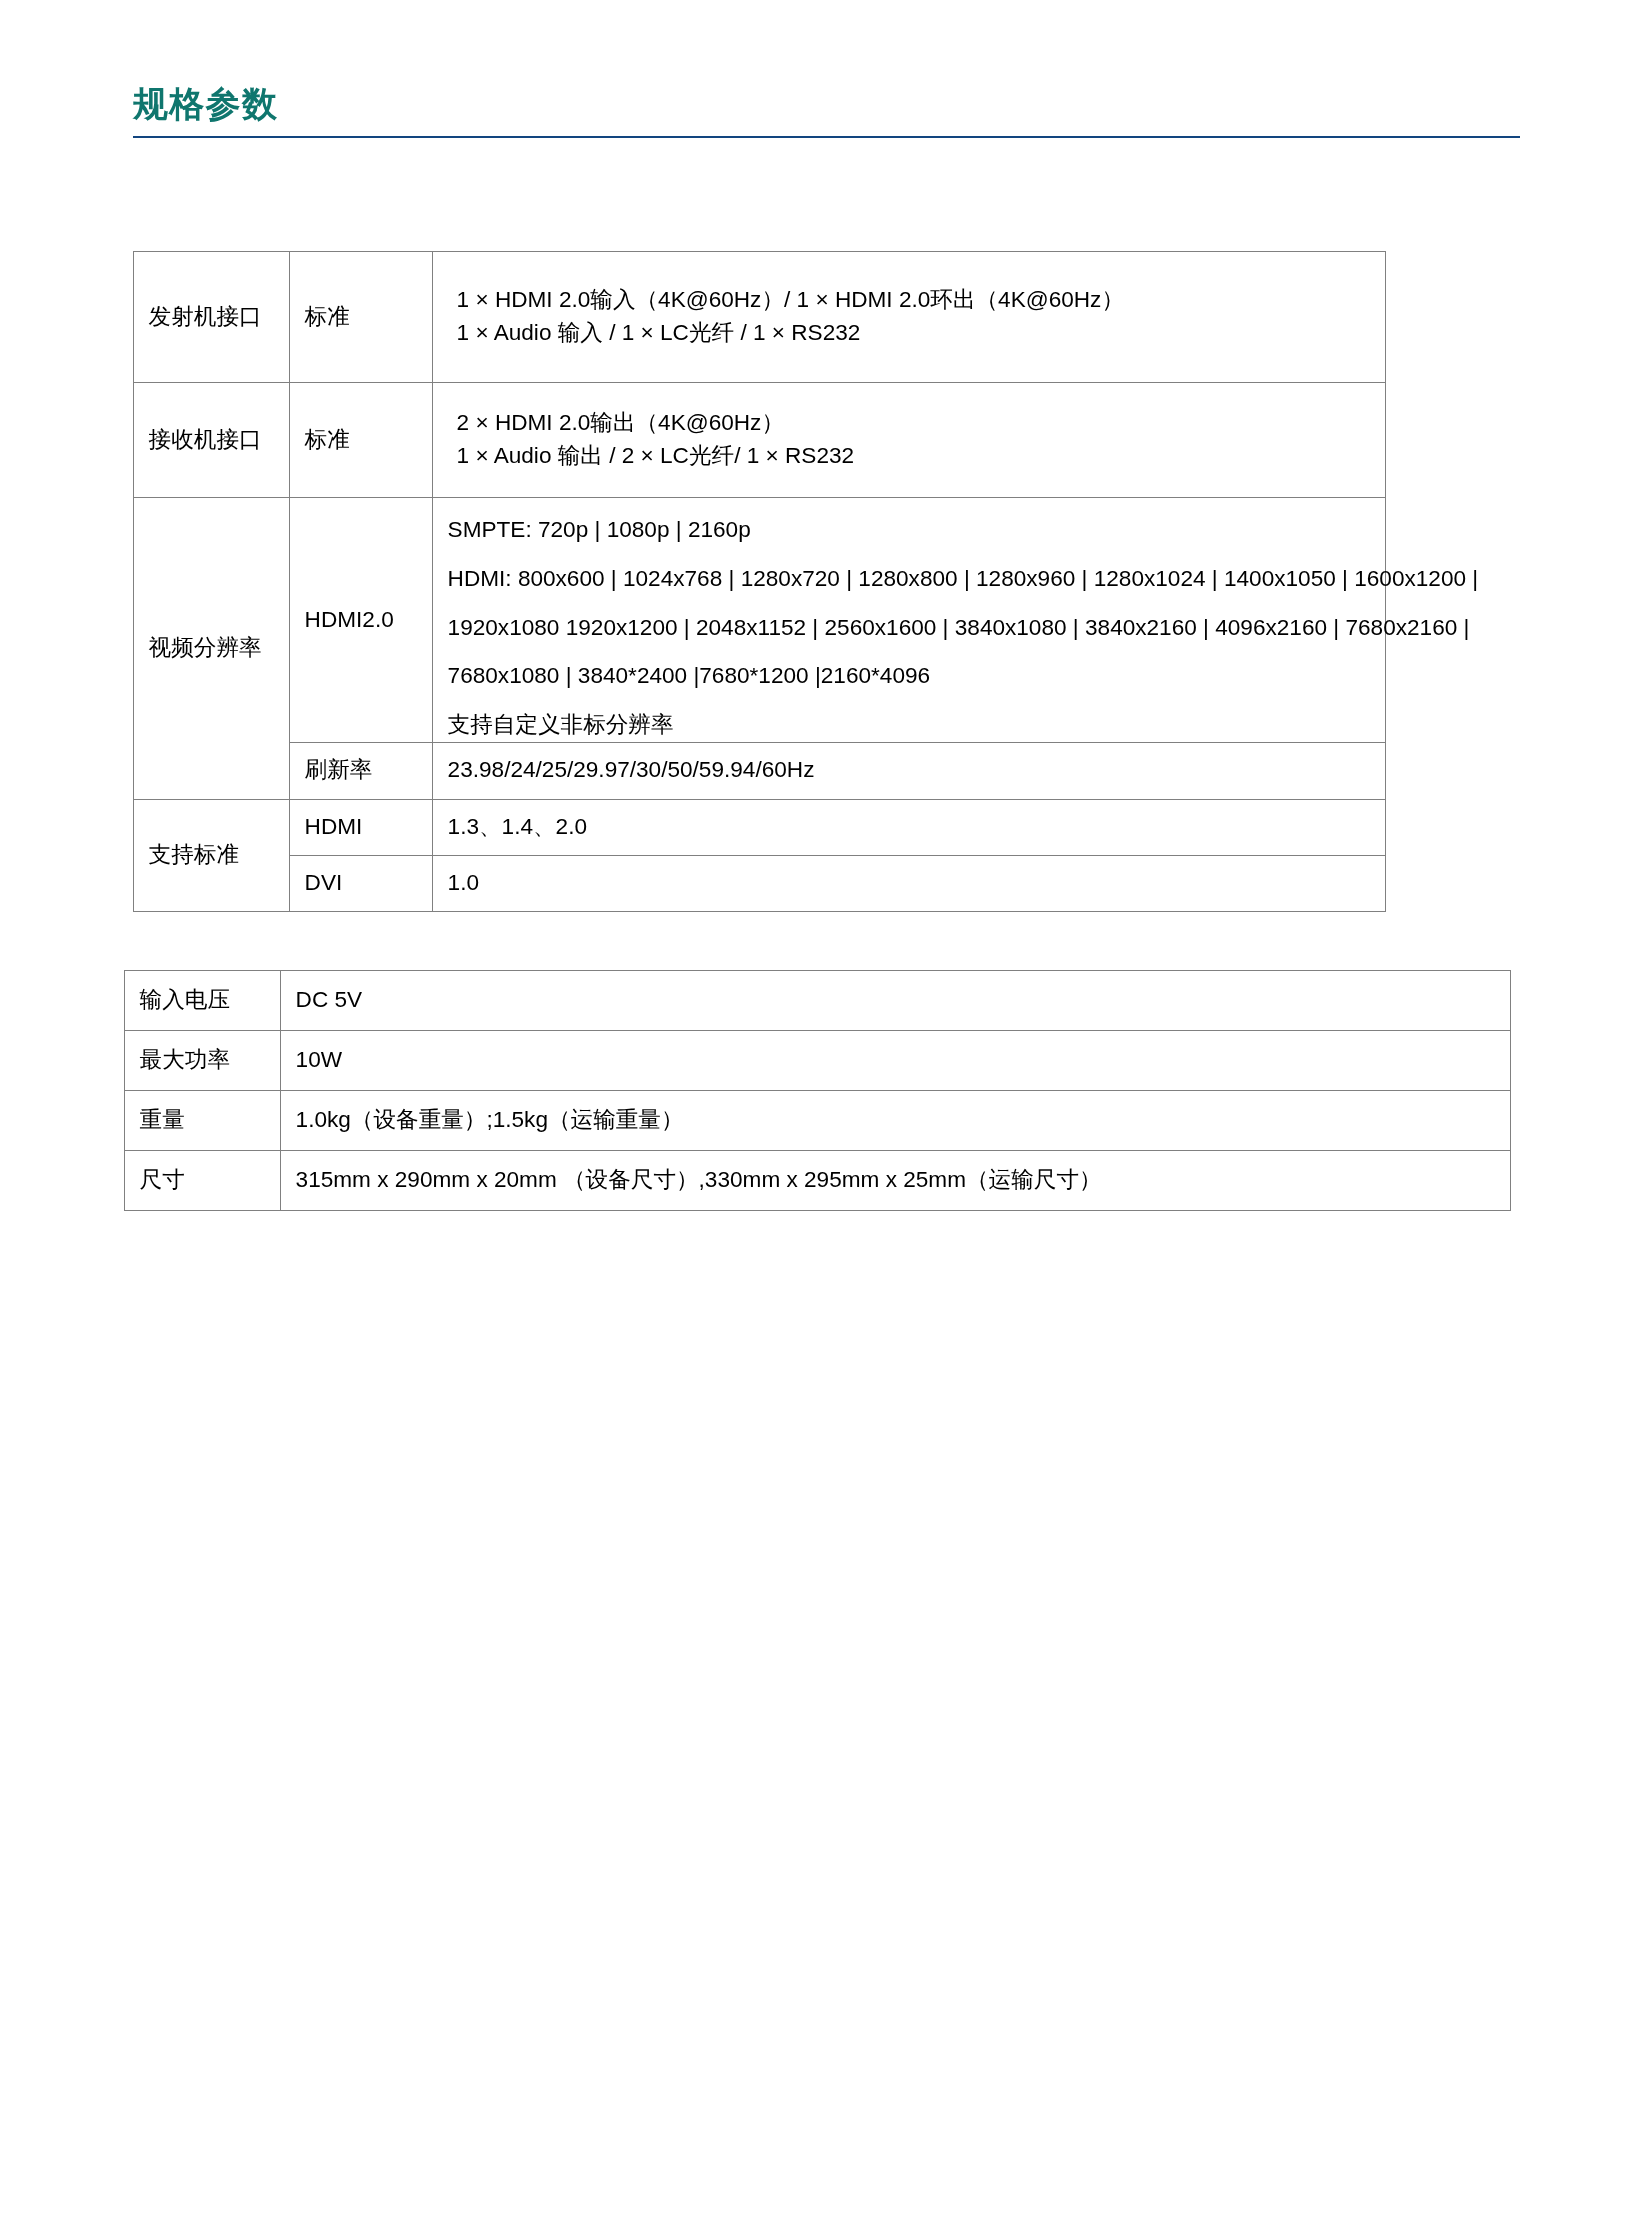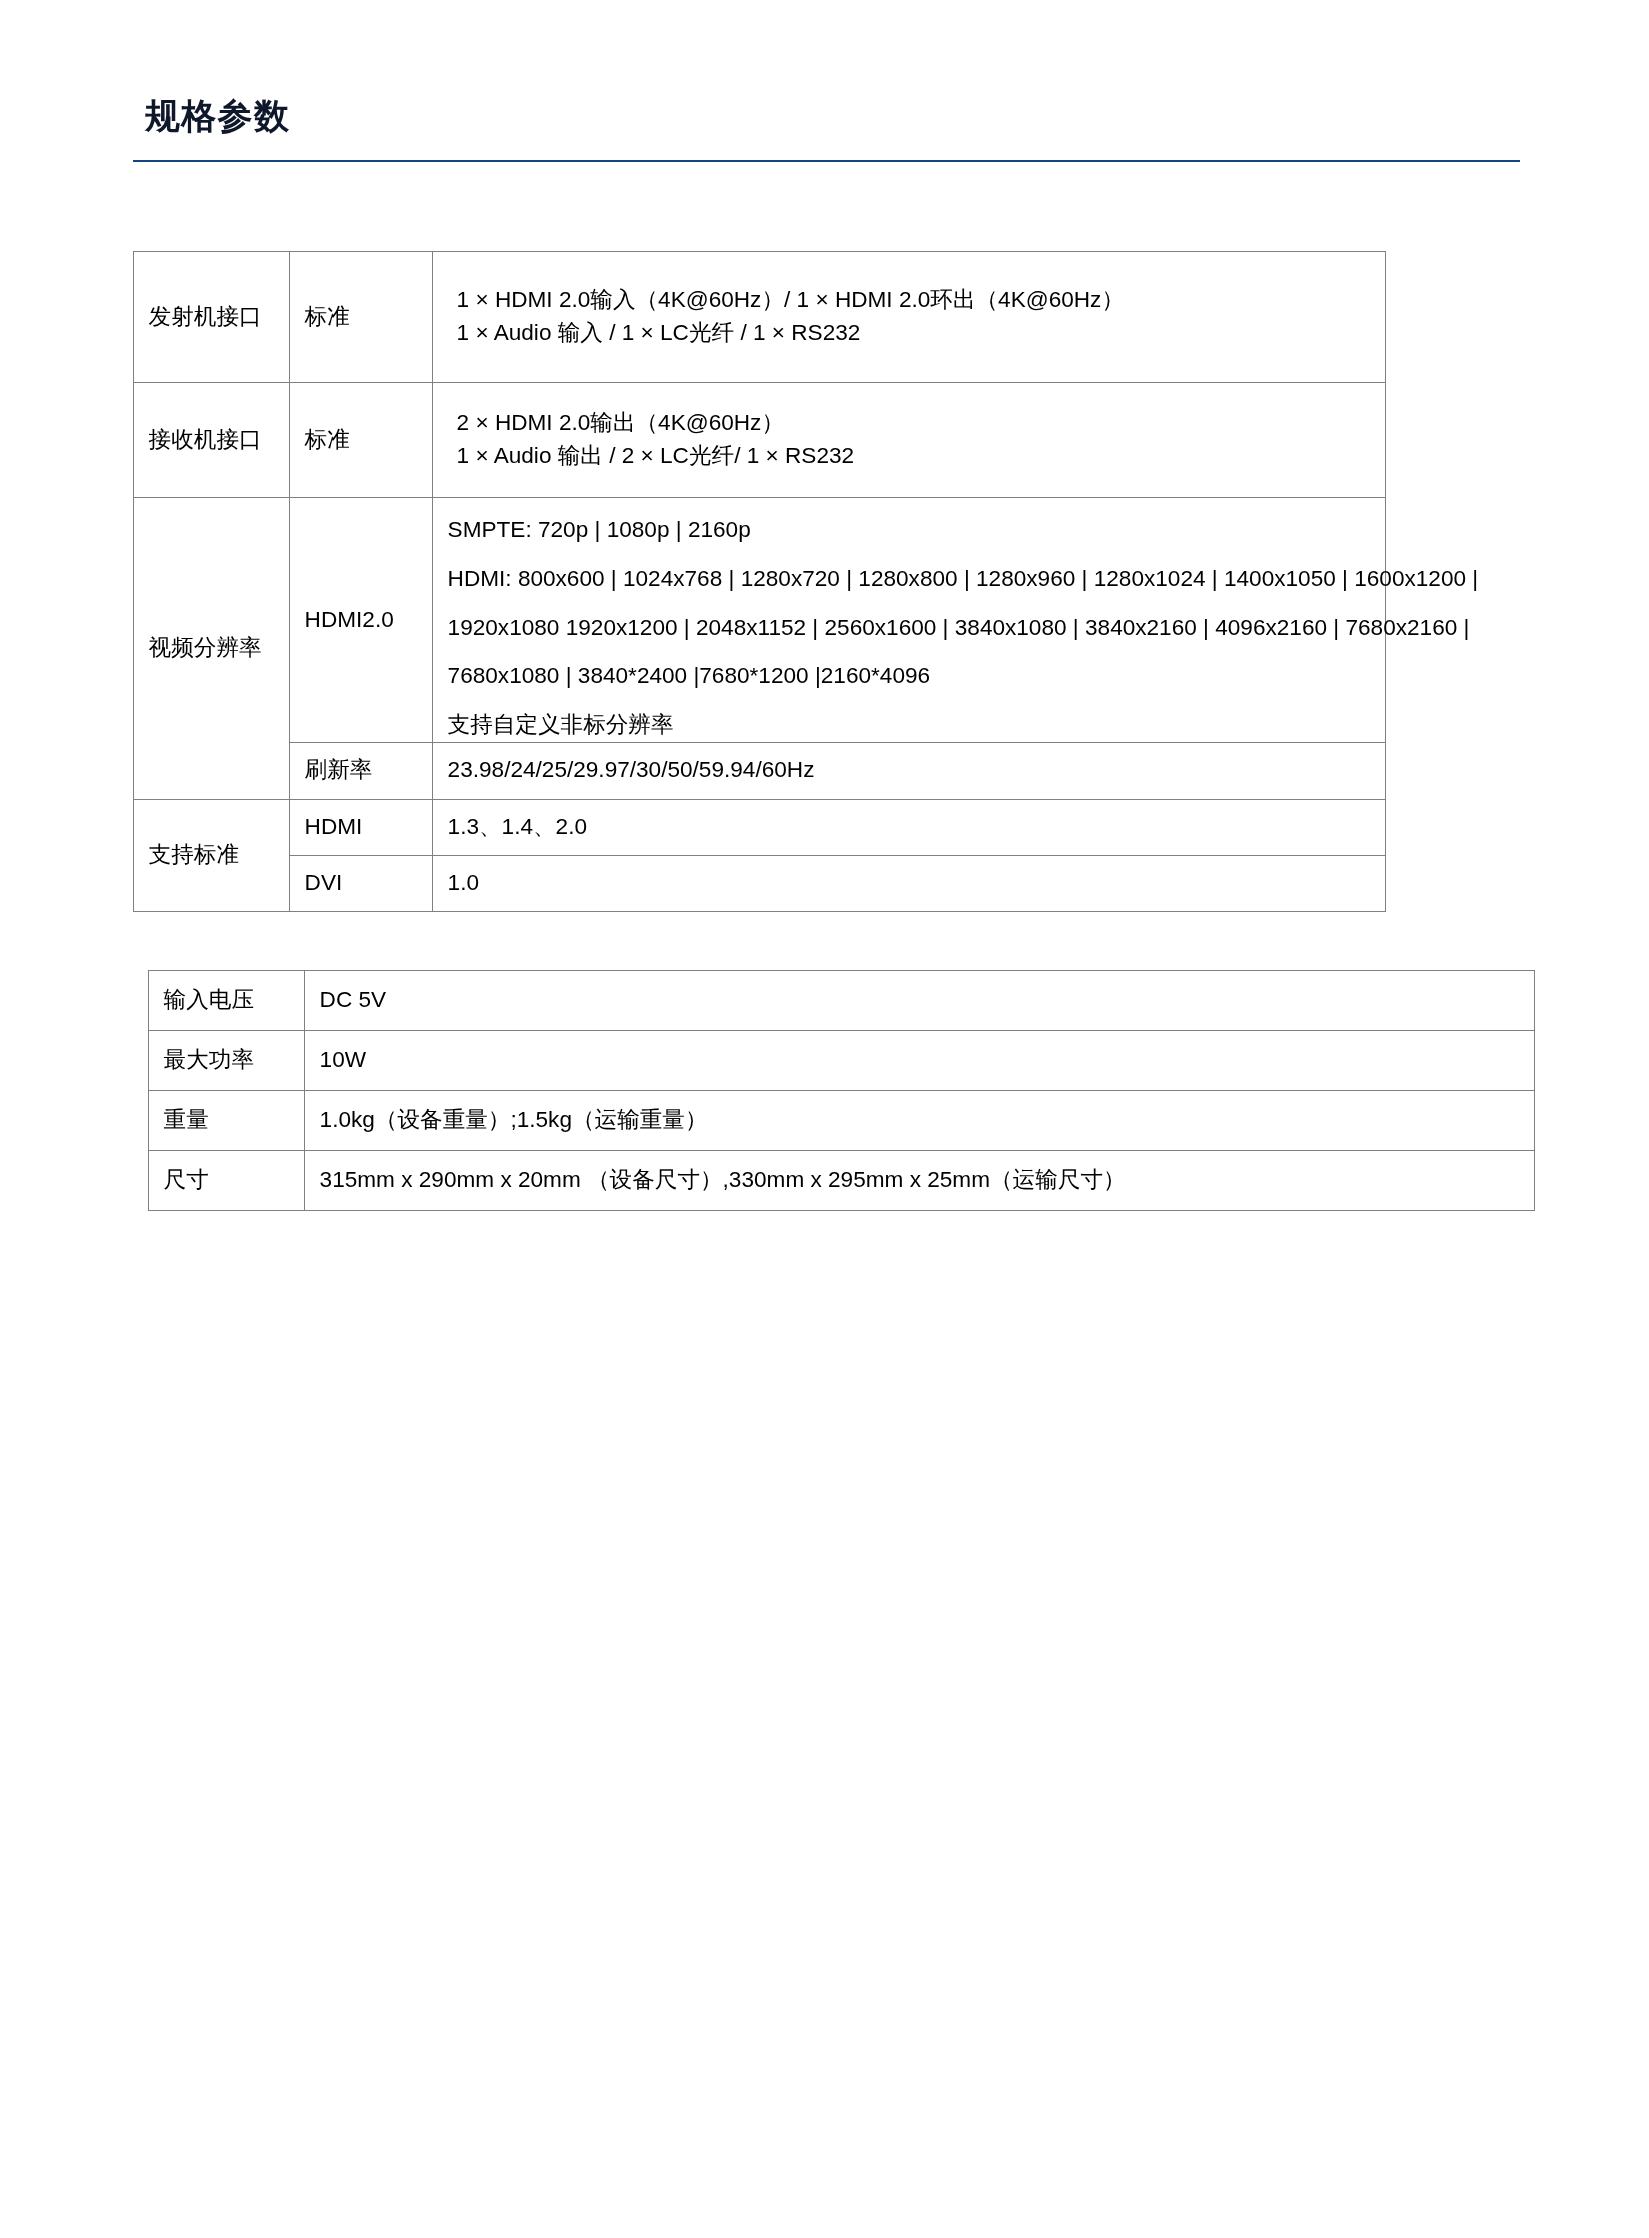--- a/index.html
+++ b/index.html
@@ -27,24 +27,24 @@
   
   .header {
     position: absolute;
     left: 133px;
     top: 85px;
     width: 1387px;
   }
   .header-title {
     font-size: 35px;
     font-weight: bold;
-    color: #0f172a;
+    color: #0f766e;
     letter-spacing: 1.3px;
     line-height: 1.1;
-    margin: 12px;
+    margin: 0;
     padding: 0 0 12px 0;
   }
   .header-rule {
     height: 2.7px;
     background: #12457f;
     width: 100%;
   }
 
   
   .spec-table {
@@ -62,21 +62,21 @@
     color: #000000;
     font-weight: normal;
   }
 
   #table-main {
     left: 133px;
     top: 251px;
     width: 1253px;
   }
   #table-env {
-    left: 148px;
+    left: 124px;
     top: 970px;
     width: 1387px;
   }
 
   .col-group { width: 156px; }
   .col-sub   { width: 143px; }
   .col-val   { }
 
   .c-group, .c-sub {
     font-size: 22.6px;

